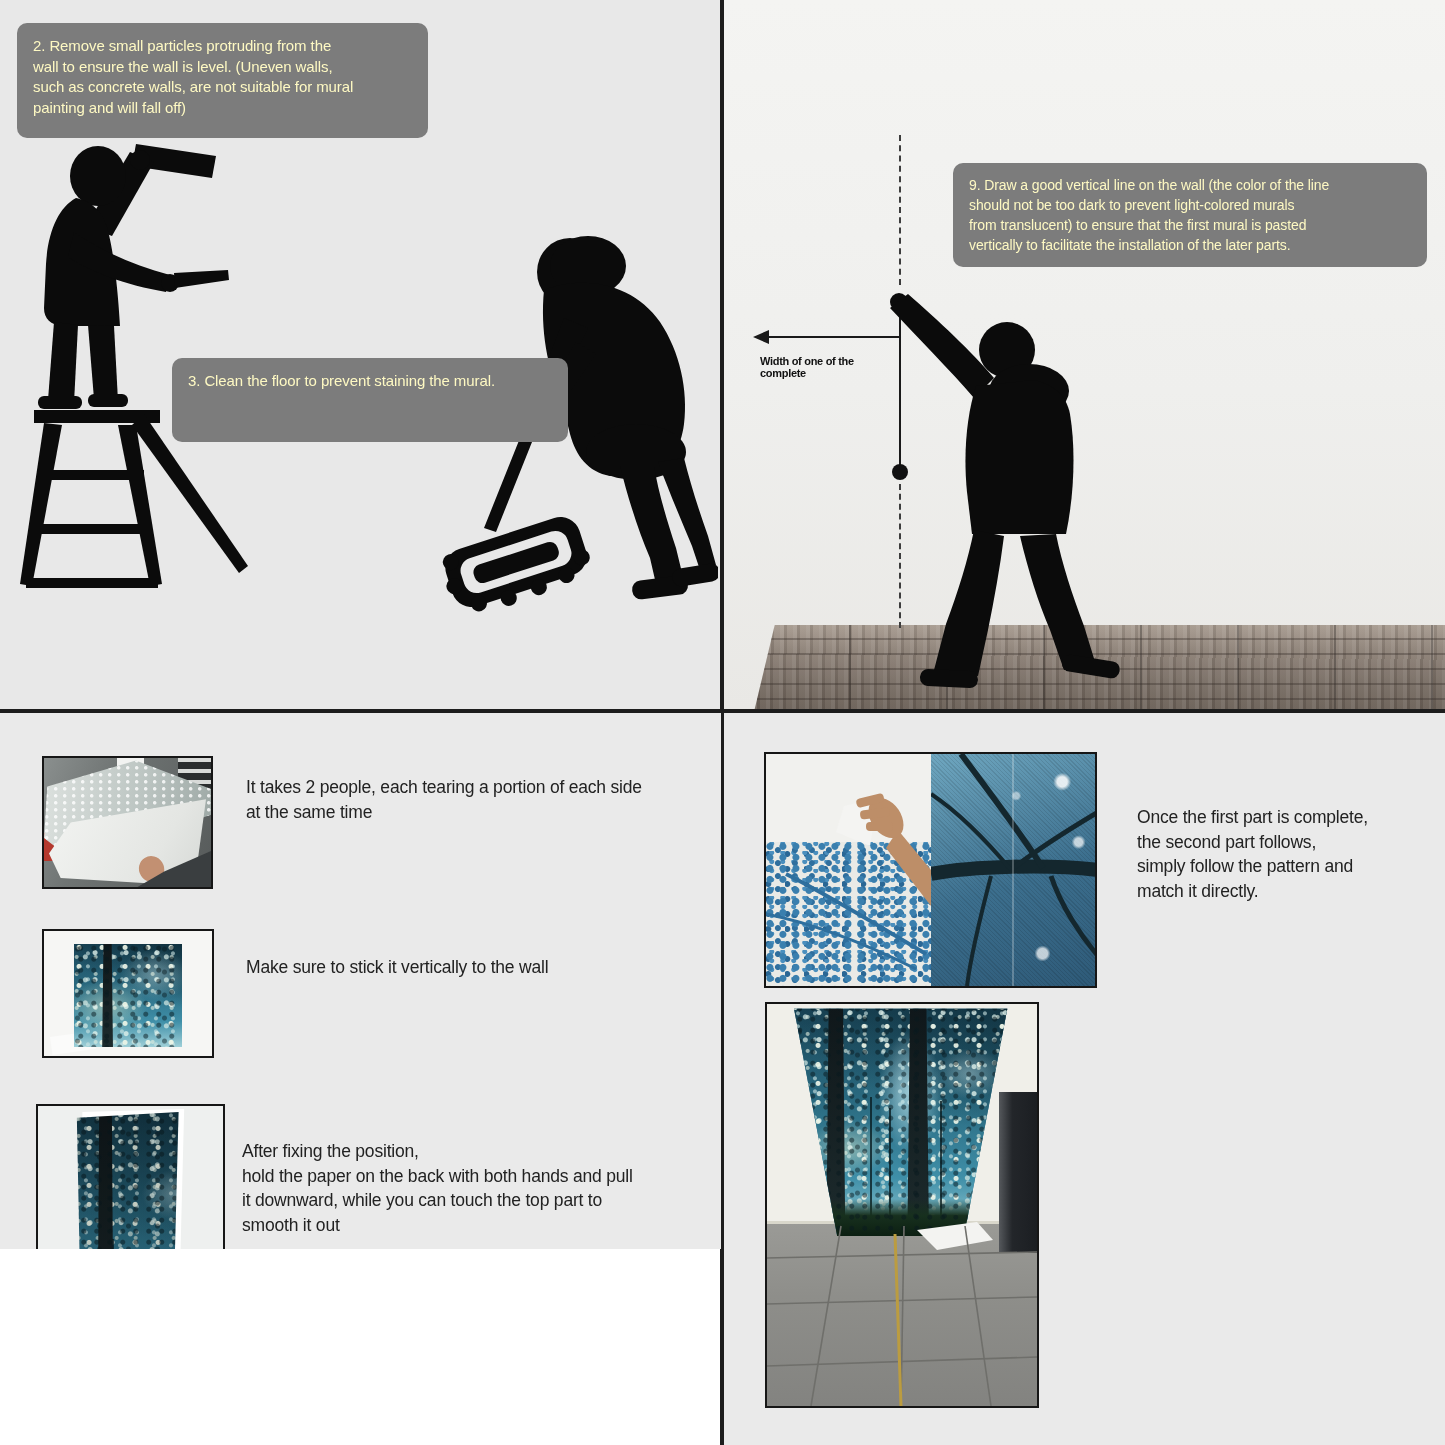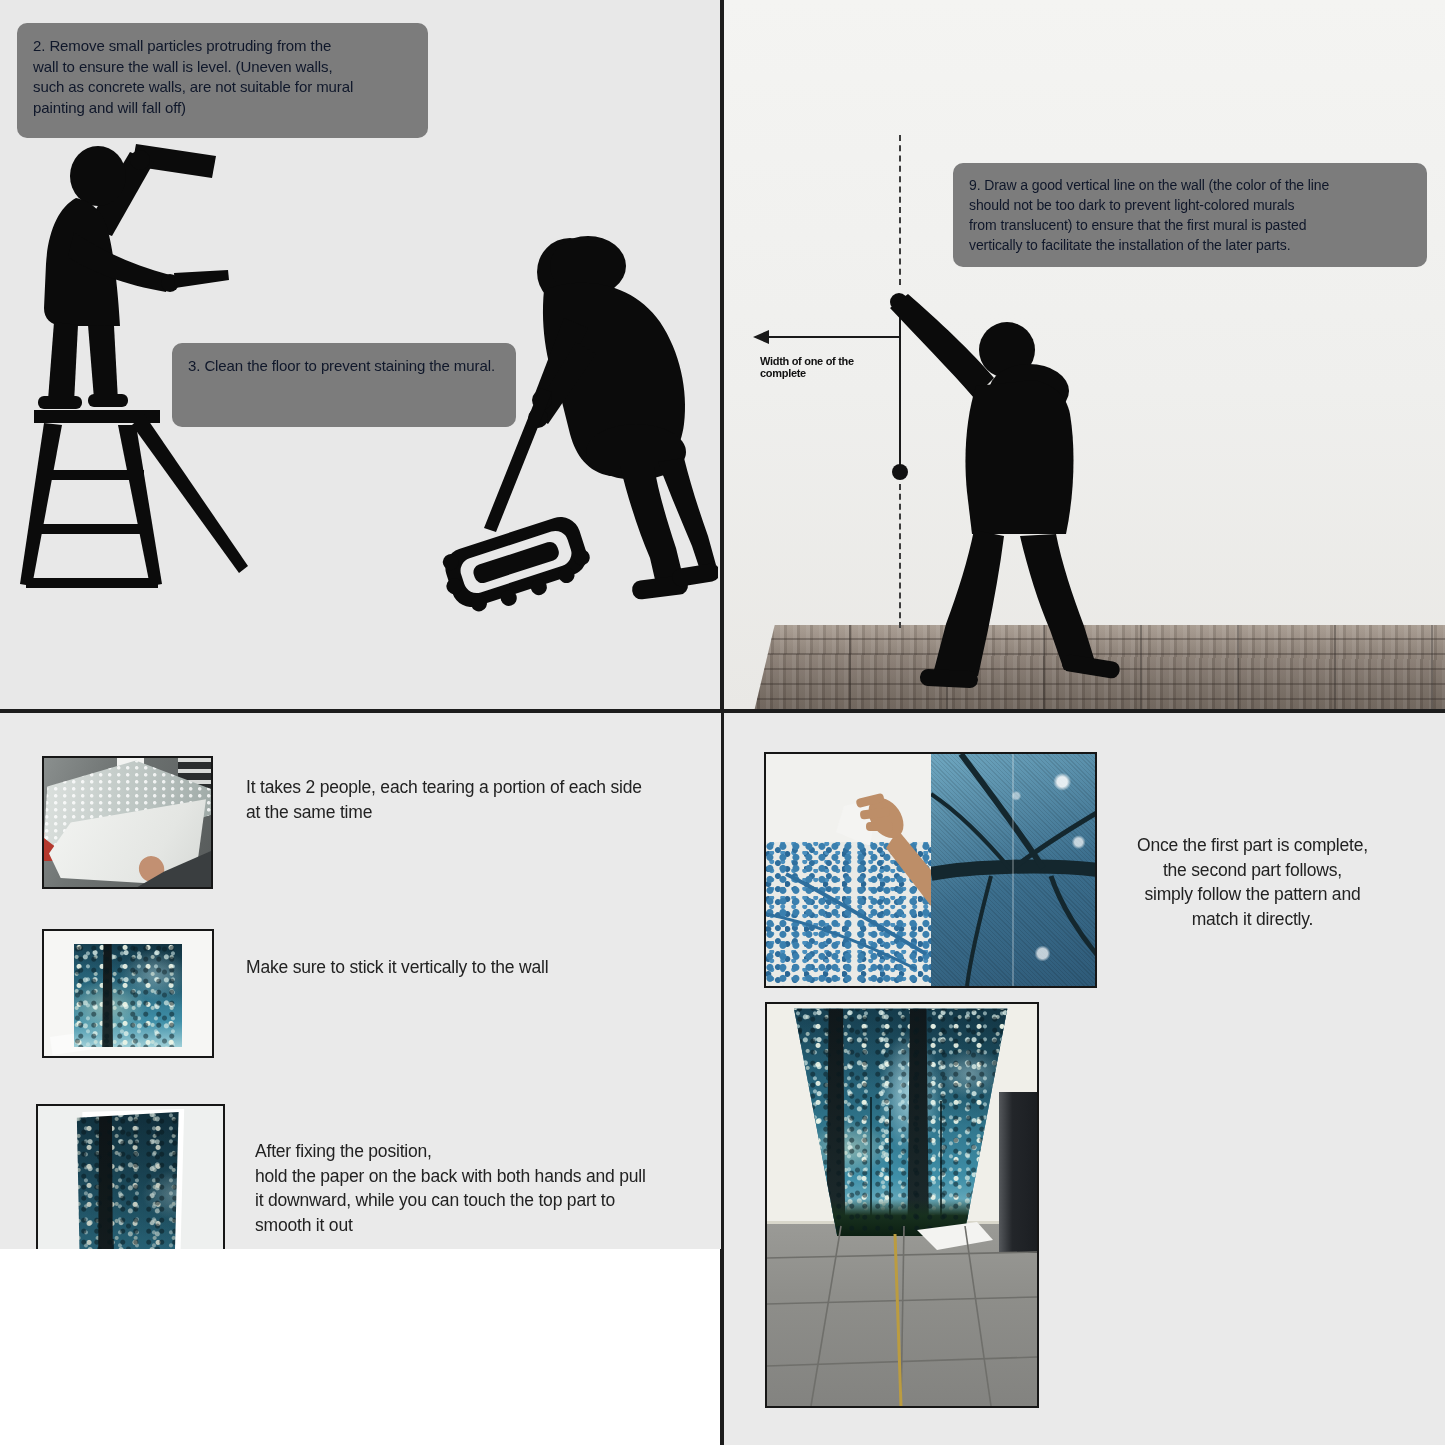--- a/index.html
+++ b/index.html
@@ -7,21 +7,21 @@
           font-family:"Liberation Sans",sans-serif;background:#ffffff;}
   .panel{position:absolute;overflow:hidden;}
   #panel-tl{left:0;top:0;width:721px;height:710px;background:#e8e8e8;}
   #panel-tr{left:724px;top:0;width:721px;height:710px;
             background:linear-gradient(180deg,#f4f4f2 0%,#efefed 55%,#e9e8e5 100%);}
   #panel-bl{left:0;top:713px;width:721px;height:536px;background:#eaeaea;}
   #panel-br{left:724px;top:713px;width:721px;height:732px;background:#eaeaea;}
   .divider-v{position:absolute;left:720px;top:0;width:4px;height:1445px;background:#1d1d1d;}
   .divider-h{position:absolute;left:0;top:709px;width:1445px;height:4px;background:#1d1d1d;}
 
-  .gray-box{position:absolute;background:#7c7c7c;border-radius:10px;color:#0f172a;
+  .gray-box{position:absolute;background:#7c7c7c;border-radius:10px;color:#fef9c3;
             padding:13px 16px;box-sizing:border-box;white-space:pre-line;
             font-size:15px;line-height:1.38;letter-spacing:-0.1px;}
   #box-step4{font-size:14px;line-height:1.42;}
 
   .caption{position:absolute;color:#222222;font-size:17.5px;line-height:1.4;
            white-space:pre-line;letter-spacing:-0.2px;}
 
   .sil{position:absolute;}
 
   
@@ -135,21 +135,21 @@
             <circle cx="92" cy="367" r="8"></circle>
           <circle cx="122" cy="364" r="8"></circle>
             <circle cx="142" cy="352" r="8"></circle>
           <circle cx="12" cy="340" r="8"></circle>
           <rect x="22" y="318" width="112" height="36" rx="13" fill="#e8e8e8"></rect>
           <rect x="34" y="327" width="88" height="19" rx="8"></rect>
         </g>
       </g>
     </svg>
 
-    <div class="gray-box" style="left:172px;top:343px;width:344px;height:84px;">3. Clean the floor to prevent staining the mural.</div>
+    <div class="gray-box" style="left:172px;top:358px;width:396px;height:84px;">3. Clean the floor to prevent staining the mural.</div>
   </div>
 
   <div class="panel" id="panel-tr">
     <div id="floor"></div>
 
     <div class="dash" id="dash-top"></div>
     <div class="dash" id="dash-bottom"></div>
     <div id="plumb-string"></div>
     <div id="plumb-bob"></div>
 
@@ -216,21 +216,21 @@
       </div>
       <svg class="layer" style="left:0;top:0;" width="185" height="295" viewBox="0 0 185 295">
         <path d="M28,165 C22,176 19,196 21,220 L14,295 L40,295 L46,218 C48,196 46,180 41,169 Z" fill="#d7a98e"></path>
         <circle cx="35" cy="164" r="8" fill="#d7a98e"></circle>
         <path d="M151,168 C157,179 159,199 156,223 L164,295 L139,295 L135,221 C133,199 136,182 142,171 Z" fill="#d7a98e"></path>
         <circle cx="146" cy="167" r="8" fill="#d7a98e"></circle>
         <path d="M58,295 L58,286 C72,279 114,279 128,286 L128,295 Z" fill="#eceeec"></path>
         <ellipse cx="92" cy="290" rx="27" ry="19" fill="#352a25"></ellipse>
       </svg>
     </div>
-    <div class="caption" style="left:255px;top:426px;">After fixing the position,
+    <div class="caption" style="left:242px;top:426px;">After fixing the position,
 hold the paper on the back with both hands and pull
 it downward, while you can touch the top part to
 smooth it out</div>
   </div>
 
   <div class="panel" id="panel-br">
 
     <div class="photo" style="left:40px;top:39px;width:333px;height:236px;">
 
       <div class="layer" style="left:0;top:0;width:50%;height:100%;background:#f1f1ee;">
@@ -259,21 +259,21 @@
           <path d="M0,120 C40,112 120,110 167,116" stroke="#14272e" stroke-width="14" fill="none"></path>
           <path d="M30,0 C60,40 90,80 112,114" stroke="#14272e" stroke-width="6" fill="none"></path>
           <path d="M167,58 C130,80 100,100 80,116" stroke="#14272e" stroke-width="5" fill="none"></path>
           <path d="M0,40 C30,60 60,92 80,116" stroke="#14272e" stroke-width="4" fill="none"></path>
           <path d="M120,122 C130,152 150,182 167,202 " stroke="#14272e" stroke-width="5" fill="none"></path>
           <path d="M60,122 C50,160 40,200 36,232" stroke="#14272e" stroke-width="4" fill="none"></path>
           <line x1="82" y1="0" x2="82" y2="232" stroke="rgba(240,245,245,0.35)" stroke-width="1.5"></line>
         </svg>
       </div>
     </div>
-    <div class="caption" style="left:413px;top:120px;text-align:center;">Once the first part is complete,
+    <div class="caption" style="left:413px;top:92px;">Once the first part is complete,
 the second part follows,
 simply follow the pattern and
 match it directly.</div>
 
     <div class="photo" style="left:41px;top:289px;width:274px;height:406px;background:#f0efe9;">
       <div class="layer" style="left:0;top:54%;right:0;bottom:0;
            background:linear-gradient(180deg,#9a9a96 0%,#8e8e8a 40%,#838380 100%);border-top:3px solid #d9d7cb;"></div>
       <div class="layer" style="right:0;top:22%;width:14%;height:40%;
            background:linear-gradient(90deg,#55585c 0%,#23262a 35%,#1b1e22 100%);"></div>
       <div class="layer forest" style="left:0;top:0;width:100%;height:232px;

